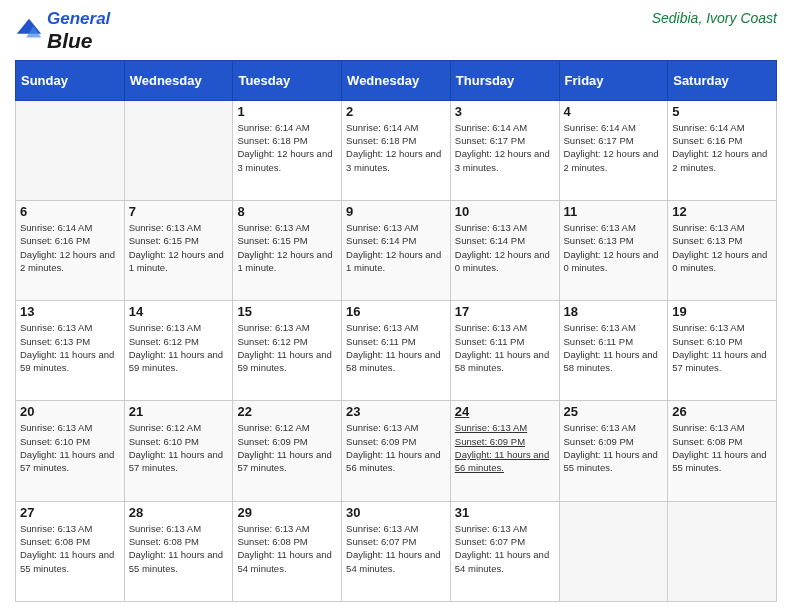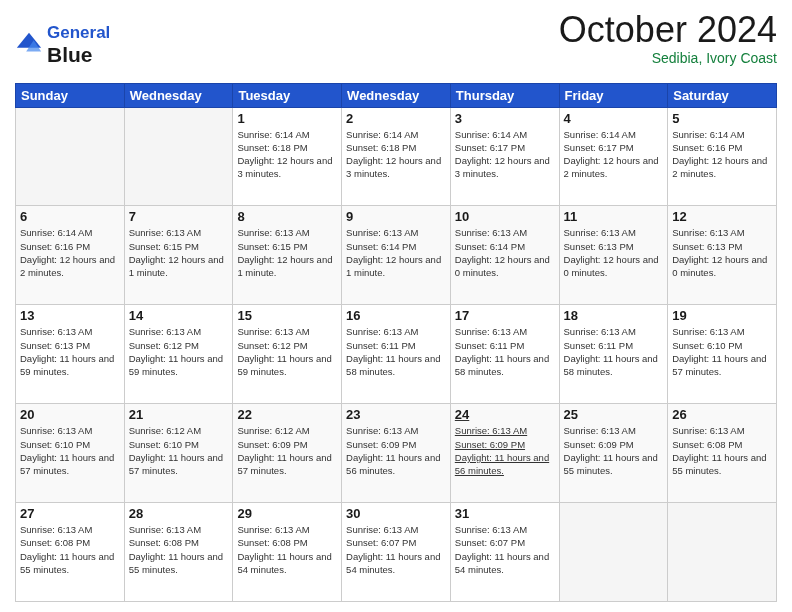--- a/index.html
+++ b/index.html
@@ -13,22 +13,23 @@
     .page {
       width: 792px;
       height: 612px;
       padding: 10px 15px;
       display: flex;
       flex-direction: column;
     }
     .header {
       display: flex;
       justify-content: space-between;
-      align-items: flex-end;
-      margin-bottom: 17px;
+      align-items: flex-start;
+      margin-bottom: 8px;
+      font-style: italic;
     }
     .logo {
       display: flex;
       align-items: center;
       gap: 4px;
     }
     .logo-icon {
       width: 28px;
       height: 28px;
     }
@@ -49,21 +50,21 @@
       flex: 1;
       border: 1px solid #ccc;
       border-collapse: collapse;
       width: 100%;
       table-layout: fixed;
     }
     .calendar th {
       background: #2255cc;
       color: white;
       text-align: left;
-      padding: 4px 5px;
+      padding: 12px 5px;
       font-size: 13px;
       font-weight: 600;
       border: 1px solid #1a44aa;
     }
     .calendar td {
       vertical-align: top;
       border: 1px solid #ccc;
       padding: 3px 4px;
       font-size: 10px;
       color: #333;
@@ -97,21 +98,20 @@
         <polygon points="20,10 28,22 12,22" fill="#4488ee" opacity="0.7"></polygon>
       </svg>
       <div>
         <div style="font-size:17px;font-weight:bold;color:#1a1a1a;line-height:1.1;">
           <span style="color:#2255cc;">General</span>
         </div>
         <div style="font-size:21px;font-weight:bold;color:#1a1a1a;line-height:1.1;">Blue</div>
       </div>
     </div>
     <div class="title-block">
-      <div class="month-title">October 2024</div>
       <div class="subtitle">Sedibia, Ivory Coast</div>
     </div>
   </div>
 
   <table class="calendar">
     <thead>
       <tr>
         <th>Sunday</th>
         <th>Wednesday</th>
         <th>Tuesday</th>

